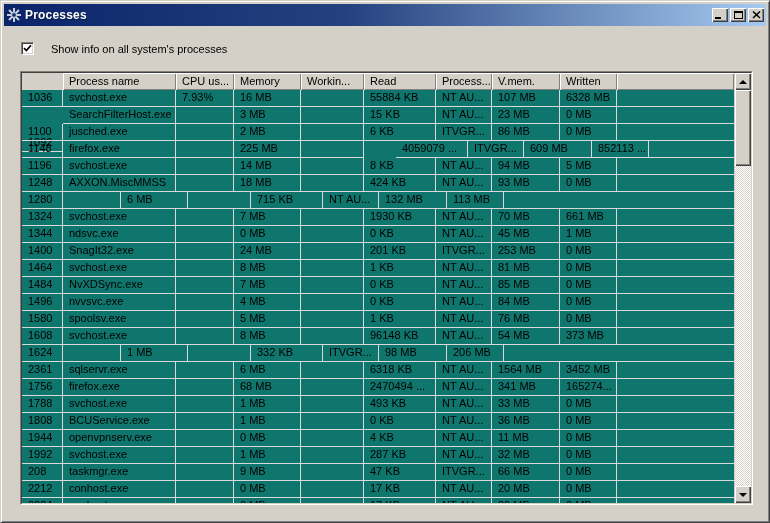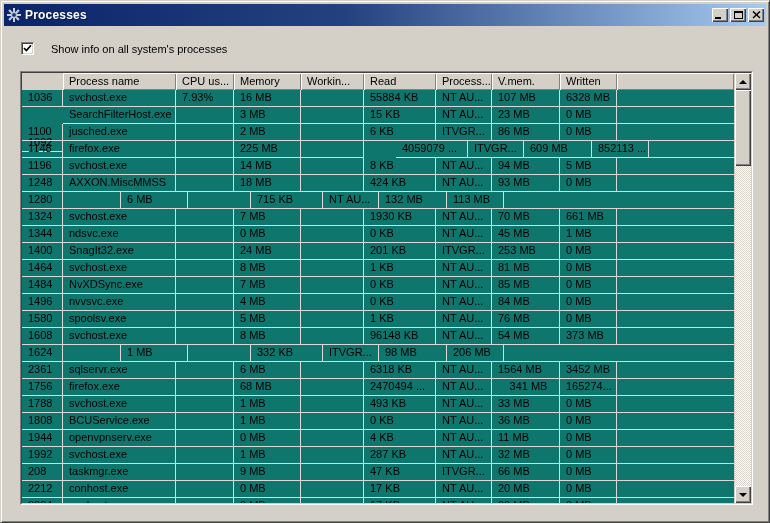--- a/index.html
+++ b/index.html
@@ -353,21 +353,21 @@
               <div class="tcell fill"></div>
             </div>
             <div class="trow">
               <div class="tcell" style="width: 41px; flex: 0 0 41px;">1756</div>
               <div class="tcell" style="width: 113px; flex: 0 0 113px;">firefox.exe</div>
               <div class="tcell" style="width: 58px; flex: 0 0 58px;"></div>
               <div class="tcell" style="width: 67px; flex: 0 0 67px;">68 MB</div>
               <div class="tcell" style="width: 63px; flex: 0 0 63px;"></div>
               <div class="tcell" style="width: 72px; flex: 0 0 72px;">2470494 ...</div>
               <div class="tcell" style="width: 56px; flex: 0 0 56px;">NT AU...</div>
-              <div class="tcell" style="width: 68px; flex: 0 0 68px; text-align: center;">341 MB</div>
+              <div class="tcell" style="width: 68px; flex: 0 0 68px;">341 MB</div>
               <div class="tcell" style="width: 57px; flex: 0 0 57px;">165274...</div>
               <div class="tcell fill"></div>
             </div>
             <div class="trow">
               <div class="tcell" style="width: 41px; flex: 0 0 41px;">1788</div>
               <div class="tcell" style="width: 113px; flex: 0 0 113px;">svchost.exe</div>
               <div class="tcell" style="width: 58px; flex: 0 0 58px;"></div>
               <div class="tcell" style="width: 67px; flex: 0 0 67px;">1 MB</div>
               <div class="tcell" style="width: 63px; flex: 0 0 63px;"></div>
               <div class="tcell" style="width: 72px; flex: 0 0 72px;">493 KB</div>

